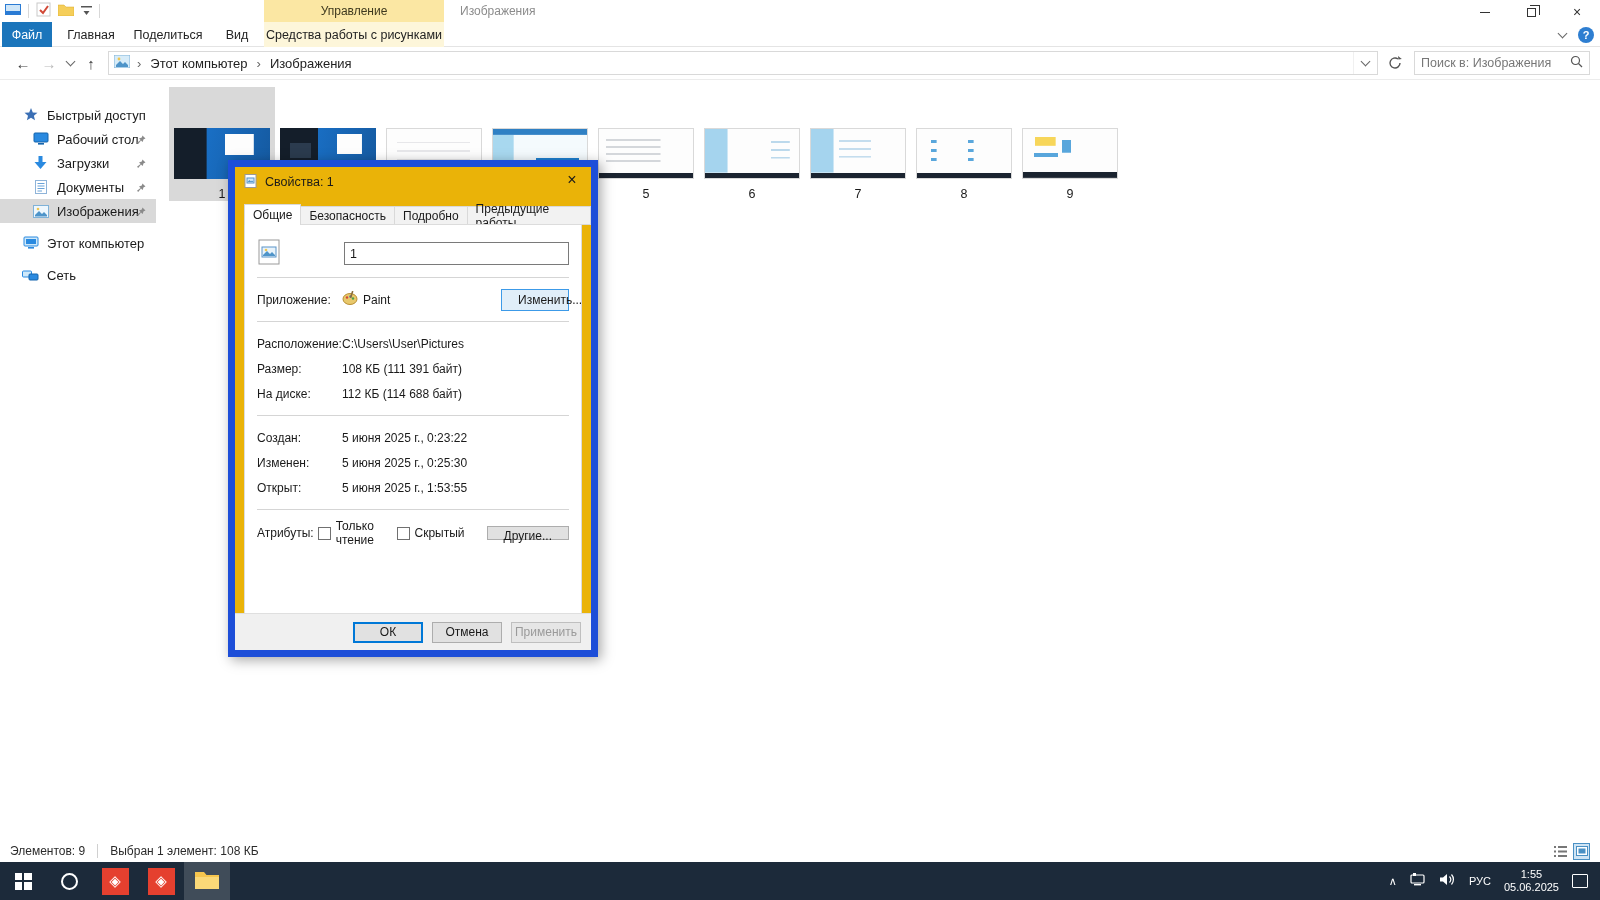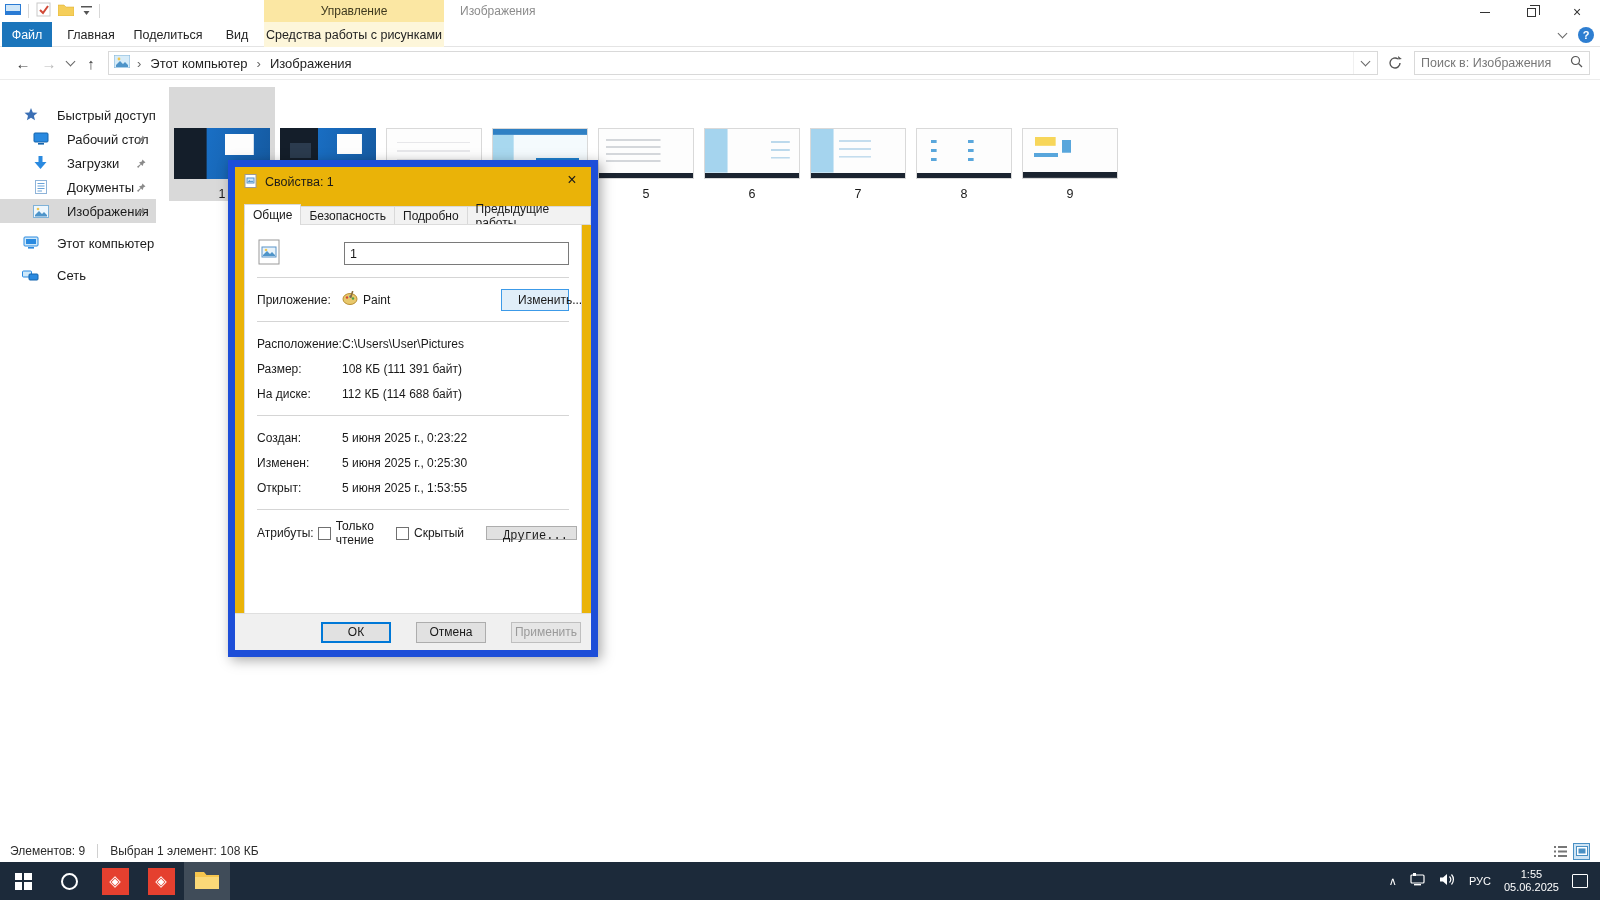--- a/index.html
+++ b/index.html
@@ -49,21 +49,21 @@
   .addr-tail { margin-left:auto; display:flex; align-items:stretch; height:100%; }
   .addr-chev { width:24px; display:flex; align-items:center; justify-content:center; border-left:1px solid #f0f0f0; }
   .refresh-btn { width:26px; height:24px; display:flex; align-items:center; justify-content:center; margin-right:6px; }
   .searchbox { width:176px; height:24px; border:1px solid #d9d9d9; display:flex; align-items:center; padding:0 6px; }
   .searchbox input { border:none; outline:none; flex:1; font-size:12.5px; color:#0369a1; font-family:inherit; width:100px; }
   .searchbox input::placeholder { color:#777; }
 
   
   .main { position:absolute; top:81px; left:0; right:0; bottom:60px; background:#fff; }
   .sidebar { position:absolute; left:0; top:0; bottom:0; width:156px; background:#fff; padding-top:22px; }
-  .side-item { position:relative; height:24px; display:flex; align-items:center; gap:18px; padding-left:22px;
+  .side-item { position:relative; height:24px; display:flex; align-items:center; gap:8px; padding-left:22px;
                font-size:13px; color:#1a1a1a; }
   .side-item.child { padding-left:32px; }
   .side-item.gap { margin-top:8px; }
   .side-item.selected { background:#d9d9d9; }
   .side-item .pin { position:absolute; right:10px; top:6px; }
   .sicon { width:17px; height:15px; display:flex; align-items:center; justify-content:center; flex:0 0 17px; }
 
   .content { position:absolute; left:157px; top:0; right:0; bottom:0; background:#fff; }
   .files { display:flex; padding:6px 0 0 12px; }
   .cell { width:106px; height:114px; display:flex; flex-direction:column; align-items:center; padding-top:41px; }
@@ -143,28 +143,28 @@
   .name-row .ficon { width:30px; flex:0 0 30px; }
   .name-input { margin-left:57px; flex:1; height:23px; border:1px solid #7a7a7a; font-size:12.5px;
                 padding:0 5px; font-family:inherit; outline:none; color:#1a1a1a; }
   .dsep { border-top:1px solid #d5d5d5; margin:9px 0; }
   .prow { display:flex; align-items:center; min-height:25px; }
   .plabel { width:85px; flex:0 0 85px; }
   .pvalue { display:flex; align-items:center; gap:5px; }
   .btn { background:#e1e1e1; border:1px solid #adadad; font-size:12px; font-family:inherit;
          padding:2px 16px; color:#1a1a1a; }
   .btn.change { margin-left:auto; background:#e0eef9; border:1px solid #3c9ae8; width:68px; height:22px; }
-  .btn.other { margin-left:auto; width:91px; height:14px;font-family:Liberation Mono, monospace; }
+  .btn.other { margin-left:auto; width:91px; height:14px; }
   .attr-row { display:flex; align-items:center; margin-top:2px; }
   .attr-row .alabel { margin-right:4px; }
   .cb { width:13px; height:13px; border:1px solid #707070; background:#fff; margin-right:5px; flex:0 0 13px; }
   .cb-group { display:flex; align-items:center; margin-right:22px; }
   .dlg-foot { position:absolute; left:0; right:0; bottom:0; height:37px; background:#f0f0f0;
               border-top:1px solid #dfdfdf; display:flex; align-items:center; justify-content:flex-end;
-              gap:25px; padding-right:10px; }
+              gap:9px; padding-right:10px; }
   .dlg-foot .btn { width:70px; height:21px; padding:0; }
   .btn.ok { border:1px solid #0078d7; box-shadow:0 0 0 1px #0078d7 inset; }
   .btn.apply { background:#e6e6e6; border:1px solid #bfbfbf; color:#9a9a9a; }
 
   
   .taskbar { position:absolute; left:0; bottom:0; width:100%; height:38px; background:#1c2a3a;
              display:flex; align-items:stretch; color:#fff; }
   .tb-btn { width:46px; display:flex; align-items:center; justify-content:center; }
   .tb-btn.active { background:rgba(255,255,255,.16); }
   .start-grid { width:17px; height:17px; display:grid; grid-template-columns:1fr 1fr; gap:2px; }

